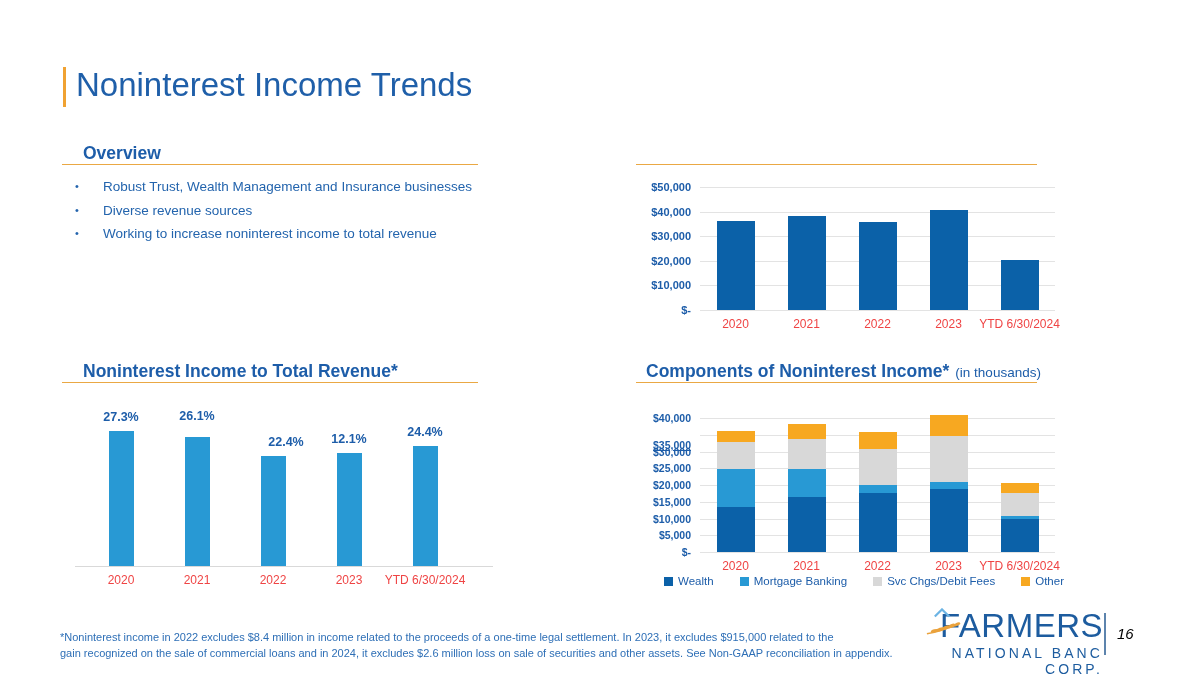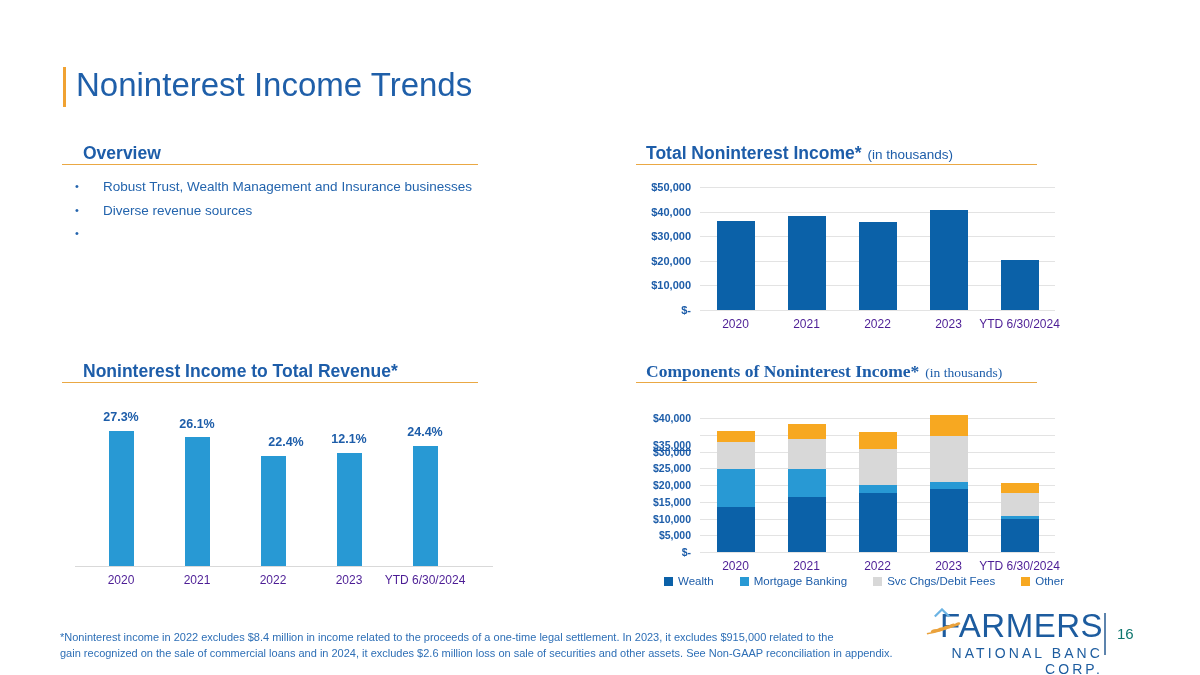--- a/index.html
+++ b/index.html
@@ -11,61 +11,61 @@
   #title{position:absolute;left:76px;top:64px;font-size:33px;line-height:42px;color:#1f5fa9;}
 
   
   .sec-head{position:absolute;white-space:nowrap;color:#1d5da9;}
   .sec-title{font-weight:bold;font-size:17.5px;}
   .sec-sub{font-size:13.5px;margin-left:6px;}
   .rule{position:absolute;height:0;border-top:1.5px solid #eaa844;}
   #ov-head{left:83px;top:143px;}   #ov-rule{left:62px;top:164px;width:416px;}
   #c0-head{left:646px;top:143px;}  #c0-rule{left:636px;top:164px;width:401px;}
   #c1-head{left:83px;top:361px;}   #c1-rule{left:62px;top:382px;width:416px;}
-  #c2-head{left:646px;top:361px;font-family:Liberation Serif, serif;}  #c2-rule{left:636px;top:382px;width:401px;}
+  #c2-head{left:646px;top:361px;}  #c2-rule{left:636px;top:382px;width:401px;}
 
   
   #ov-bullets{position:absolute;left:75px;top:180px;margin:0;padding:0;list-style:none;}
   #ov-bullets li{display:flex;align-items:flex-start;margin-bottom:10px;
                  font-size:13.5px;line-height:13.5px;color:#2364ad;}
   .b-dot{width:28px;font-size:11px;line-height:13.5px;}
 
   
   .plot{position:absolute;overflow:visible;}
   #c0-plot{left:700px;top:187px;width:355px;height:123px;}
   #c1-plot{left:83px;top:418px;width:380px;height:148px;}
   #c2-plot{left:700px;top:418px;width:355px;height:134px;}
 
   .gridline{position:absolute;left:0;right:0;height:1px;background:#e3e3e3;}
   .baseline{position:absolute;left:-8px;right:-30px;height:1px;background:#d9d9d9;}
   .ytick{position:absolute;right:calc(100% + 9px);transform:translateY(-50%);
          font-weight:bold;font-size:11px;color:#1d5da9;white-space:nowrap;}
   #c2-plot .ytick{font-size:10.5px;}
   .xtick{position:absolute;top:calc(100% + 7px);transform:translateX(-50%);
-         font-size:12px;color:#4c1d95;white-space:nowrap;}
+         font-size:12px;color:#ef4444;white-space:nowrap;}
   .bar,.seg{position:absolute;}
   .dlabel{position:absolute;transform:translateX(-50%);
           font-weight:bold;font-size:12.5px;color:#1d5da9;white-space:nowrap;}
   .legend{position:absolute;top:calc(100% + 23px);left:-36px;width:400px;
           display:flex;justify-content:space-between;}
   .legend-item{display:flex;align-items:center;gap:5px;font-size:11.5px;color:#1d5da9;white-space:nowrap;}
   .swatch{width:9px;height:9px;display:inline-block;flex:none;}
 
   
   #footnote{position:absolute;left:60px;top:630px;font-size:11px;line-height:15.5px;
             color:#2e6fb6;white-space:nowrap;}
 
   
   #logo{position:absolute;left:913px;top:611px;width:190px;text-align:right;}
   .logo-word{position:relative;font-size:33px;line-height:30px;letter-spacing:0.5px;color:#1d5c9f;}
   .logo-sub{font-size:14px;letter-spacing:3.1px;color:#1d5c9f;margin-top:4px;}
   .logo-wheat{position:absolute;left:12px;top:9px;width:38px;height:16px;}
   .logo-apex{position:absolute;left:20px;top:-3px;width:18px;height:10px;}
   #divider{position:absolute;left:1104px;top:613px;width:2px;height:42px;background:#5d84ad;}
-  #pagenum{position:absolute;left:1117px;top:625px;font-size:15px;color:#0f766e;}
+  #pagenum{position:absolute;left:1117px;top:625px;font-size:15px;color:#000000;font-style:italic;}
 </style>
 </head>
 <body>
 
 <div class="slide">
 
   <div id="accent"></div>
   <h1 id="title" style="margin:0;font-weight:normal">Noninterest Income Trends</h1>
 
   <div class="sec-head" id="ov-head">
@@ -76,26 +76,24 @@
     <li>
       <span class="b-dot">•</span>
       <span>Robust Trust, Wealth Management and Insurance businesses</span>
     </li>
     <li>
       <span class="b-dot">•</span>
       <span>Diverse revenue sources</span>
     </li>
     <li>
       <span class="b-dot">•</span>
+      <span>Working to increase noninterest income to total revenue</span>
     </li>
   </ul>
 
-  <div class="sec-head" id="c0-head">
-    <span class="sec-title">Total Noninterest Income*</span><span class="sec-sub">(in thousands)</span>
-  </div>
   <div class="rule" id="c0-rule"></div>
   <div class="plot" id="c0-plot">
       <div class="gridline" style="top: 123px;"></div>
       <div class="ytick" style="top: 123px;">$-</div>
       <div class="gridline" style="top: 98.4px;"></div>
       <div class="ytick" style="top: 98.4px;">$10,000</div>
       <div class="gridline" style="top: 73.8px;"></div>
       <div class="ytick" style="top: 73.8px;">$20,000</div>
       <div class="gridline" style="top: 49.2px;"></div>
       <div class="ytick" style="top: 49.2px;">$30,000</div>
@@ -119,21 +117,21 @@
     <span class="sec-title">Noninterest Income to Total Revenue*</span><span class="sec-sub"></span>
   </div>
   <div class="rule" id="c1-rule"></div>
   <div class="plot" id="c1-plot">
       <div class="baseline" style="top: 148px;"></div>
       <div class="xtick" style="left: 38px;">2020</div>
       <div class="bar" style="left: 25.5px; width: 25px; bottom: 0px; height: 134.68px; background: rgb(40, 153, 212);"></div>
       <div class="dlabel" style="left: 38px; bottom: 141.68px;">27.3%</div>
       <div class="xtick" style="left: 114px;">2021</div>
       <div class="bar" style="left: 101.5px; width: 25px; bottom: 0px; height: 128.76px; background: rgb(40, 153, 212);"></div>
-      <div class="dlabel" style="left: 114px; bottom: 135px;">26.1%</div>
+      <div class="dlabel" style="left: 114px; bottom: 143px;">26.1%</div>
       <div class="xtick" style="left: 190px;">2022</div>
       <div class="bar" style="left: 177.5px; width: 25px; bottom: 0px; height: 110.507px; background: rgb(40, 153, 212);"></div>
       <div class="dlabel" style="left: 190px; bottom: 117.507px; margin-left: 13px;">22.4%</div>
       <div class="xtick" style="left: 266px;">2023</div>
       <div class="bar" style="left: 253.5px; width: 25px; bottom: 0px; height: 112.973px; background: rgb(40, 153, 212);"></div>
       <div class="dlabel" style="left: 266px; bottom: 119.973px;">12.1%</div>
       <div class="xtick" style="left: 342px;">YTD 6/30/2024</div>
       <div class="bar" style="left: 329.5px; width: 25px; bottom: 0px; height: 120.373px; background: rgb(40, 153, 212);"></div>
       <div class="dlabel" style="left: 342px; bottom: 127.373px;">24.4%</div>
     </div>

